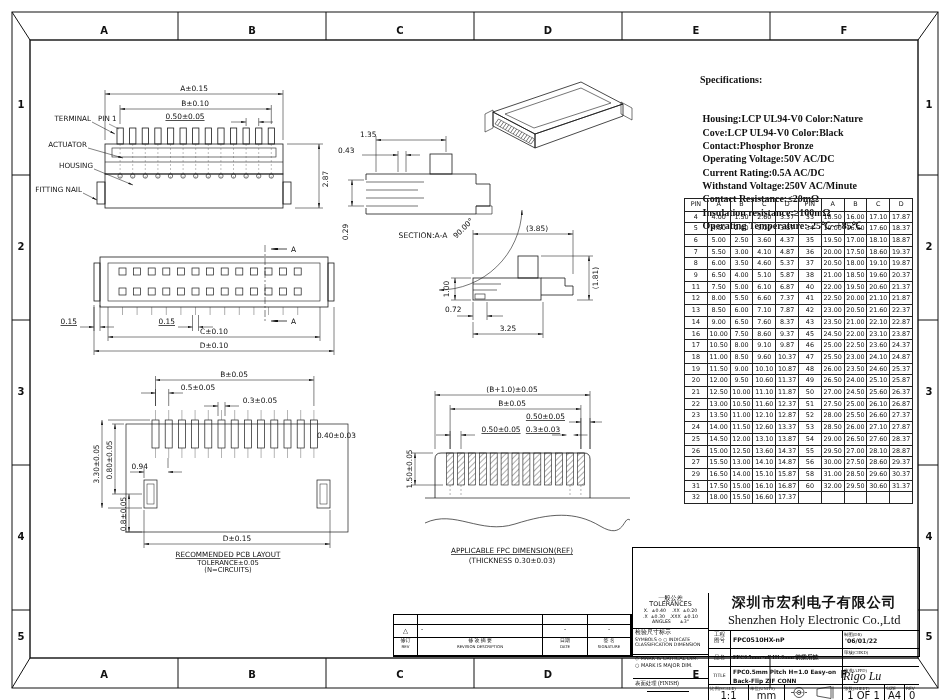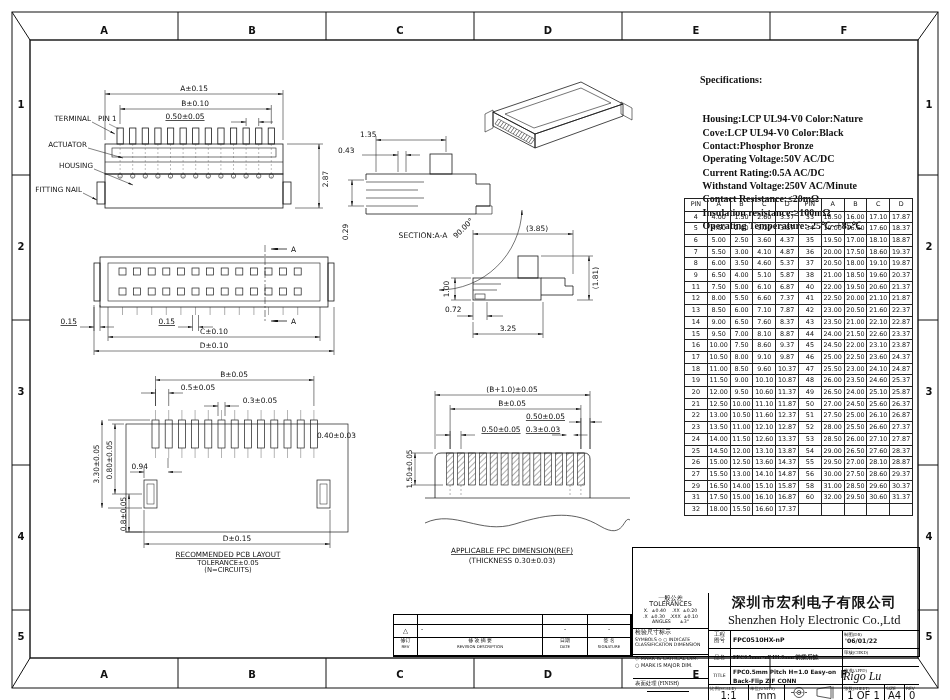--- a/index.html
+++ b/index.html
@@ -690,32 +690,20 @@
             <td>6.50</td>
             <td>7.60</td>
             <td>8.37</td>
             <td>43</td>
             <td>23.50</td>
             <td>21.00</td>
             <td>22.10</td>
             <td>22.87</td>
           </tr>
           <tr>
-            <td>15</td>
-            <td>9.50</td>
-            <td>7.00</td>
-            <td>8.10</td>
-            <td>8.87</td>
-            <td>44</td>
-            <td>24.00</td>
-            <td>21.50</td>
-            <td>22.60</td>
-            <td>23.37</td>
-          </tr>
-          <tr>
             <td>16</td>
             <td>10.00</td>
             <td>7.50</td>
             <td>8.60</td>
             <td>9.37</td>
             <td>45</td>
             <td>24.50</td>
             <td>22.00</td>
             <td>23.10</td>
             <td>23.87</td>

